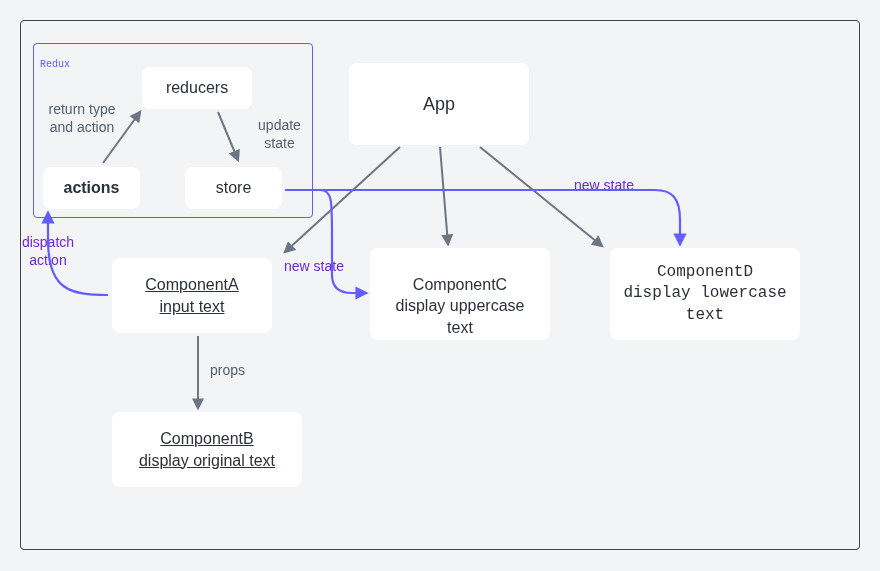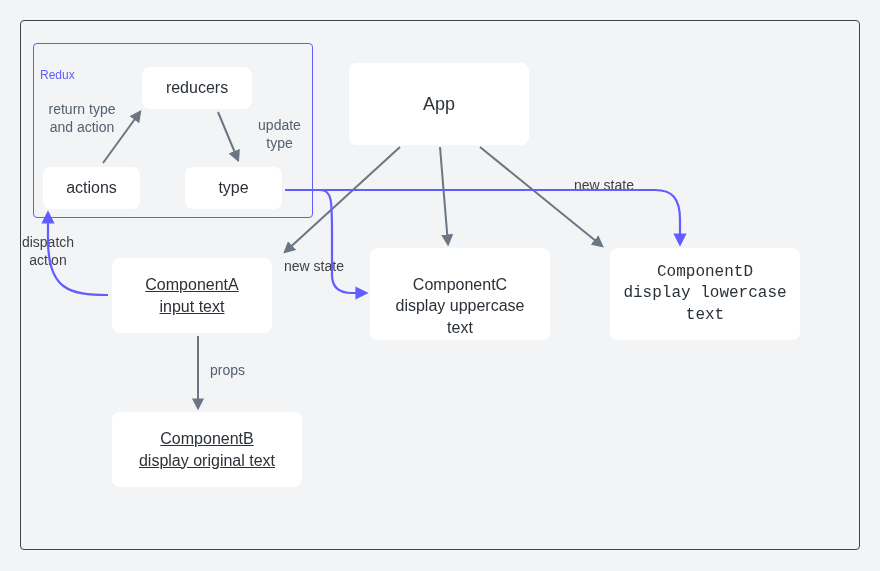--- a/index.html
+++ b/index.html
@@ -25,23 +25,24 @@
     left: 33px;
     top: 43px;
     width: 280px;
     height: 175px;
     border: 1.5px solid #635cff;
     border-radius: 4px;
   }
   .redux-label {
     position: absolute;
     left: 40px;
-    top: 68px;
+    top: 59px;
     color: #635cff;
-    font-size: 12px;
+    font-size: 10px;
+    font-family: Liberation Mono, monospace;
   }
   .node {
     position: absolute;
     background: #ffffff;
     border-radius: 8px;
     display: flex;
     align-items: center;
     justify-content: center;
     text-align: center;
     font-size: 16px;
@@ -50,45 +51,45 @@
     box-shadow: 0 0 0 rgba(0,0,0,0);
   }
   .node.small { font-size: 16px; justify-content: center; }
   .edge-label {
     position: absolute;
     font-size: 14px;
     color: #54616e;
     text-align: center;
     line-height: 1.25;
   }
-  .edge-label.purple { color: #404040; }
+  .edge-label.purple { color: #6d28d9; }
   svg.arrows {
     position: absolute;
     left: 0; top: 0;
     width: 880px; height: 571px;
     pointer-events: none;
   }
 </style>
 </head>
 <body>
 
 <div class="frame"></div>
 <div class="redux-box"></div>
 <div class="redux-label">Redux</div>
 
 <div class="node small" style="left:142px; top:67px; width:110px; height:42px;">
   <span>reducers</span>
 </div>
 
-<div class="node small" style="left:43px; top:167px; width:97px; height:42px;">
+<div class="node small" style="left:43px; top:167px; width:97px; height:42px;font-weight:bold;">
   <span>actions</span>
 </div>
 
 <div class="node small" style="left:185px; top:167px; width:97px; height:42px;">
-  <span>type</span>
+  <span>store</span>
 </div>
 
 <div class="node" style="left:349px; top:63px; width:180px; height:82px; font-size:18px;">
   <span>App</span>
 </div>
 
 <div class="node" style="left:112px; top:258px; width:160px; height:75px;">
   <span style="white-space:pre-line;text-decoration:underline;">ComponentA
 input text</span>
 </div>
@@ -107,21 +108,21 @@
 <div class="node" style="left:610px; top:248px; width:190px; height:92px;font-family:Liberation Mono, monospace;">
   <span style="white-space:pre-line;">ComponentD
 display lowercase
 text</span>
 </div>
 
 <div class="edge-label" style="left:42px; top:101px; width:80px; white-space:pre-line;">return type
 and action</div>
 
 <div class="edge-label" style="left:252px; top:117px; width:55px; white-space:pre-line;">update
-type</div>
+state</div>
 
 <div class="edge-label purple" style="left:18px; top:234px; width:60px; white-space:pre-line;">dispatch
 action</div>
 
 <div class="edge-label purple" style="left:284px; top:258px;">new state</div>
 
 <div class="edge-label purple" style="left:574px; top:177px;">new state</div>
 
 <div class="edge-label" style="left:210px; top:362px;">props</div>
 

